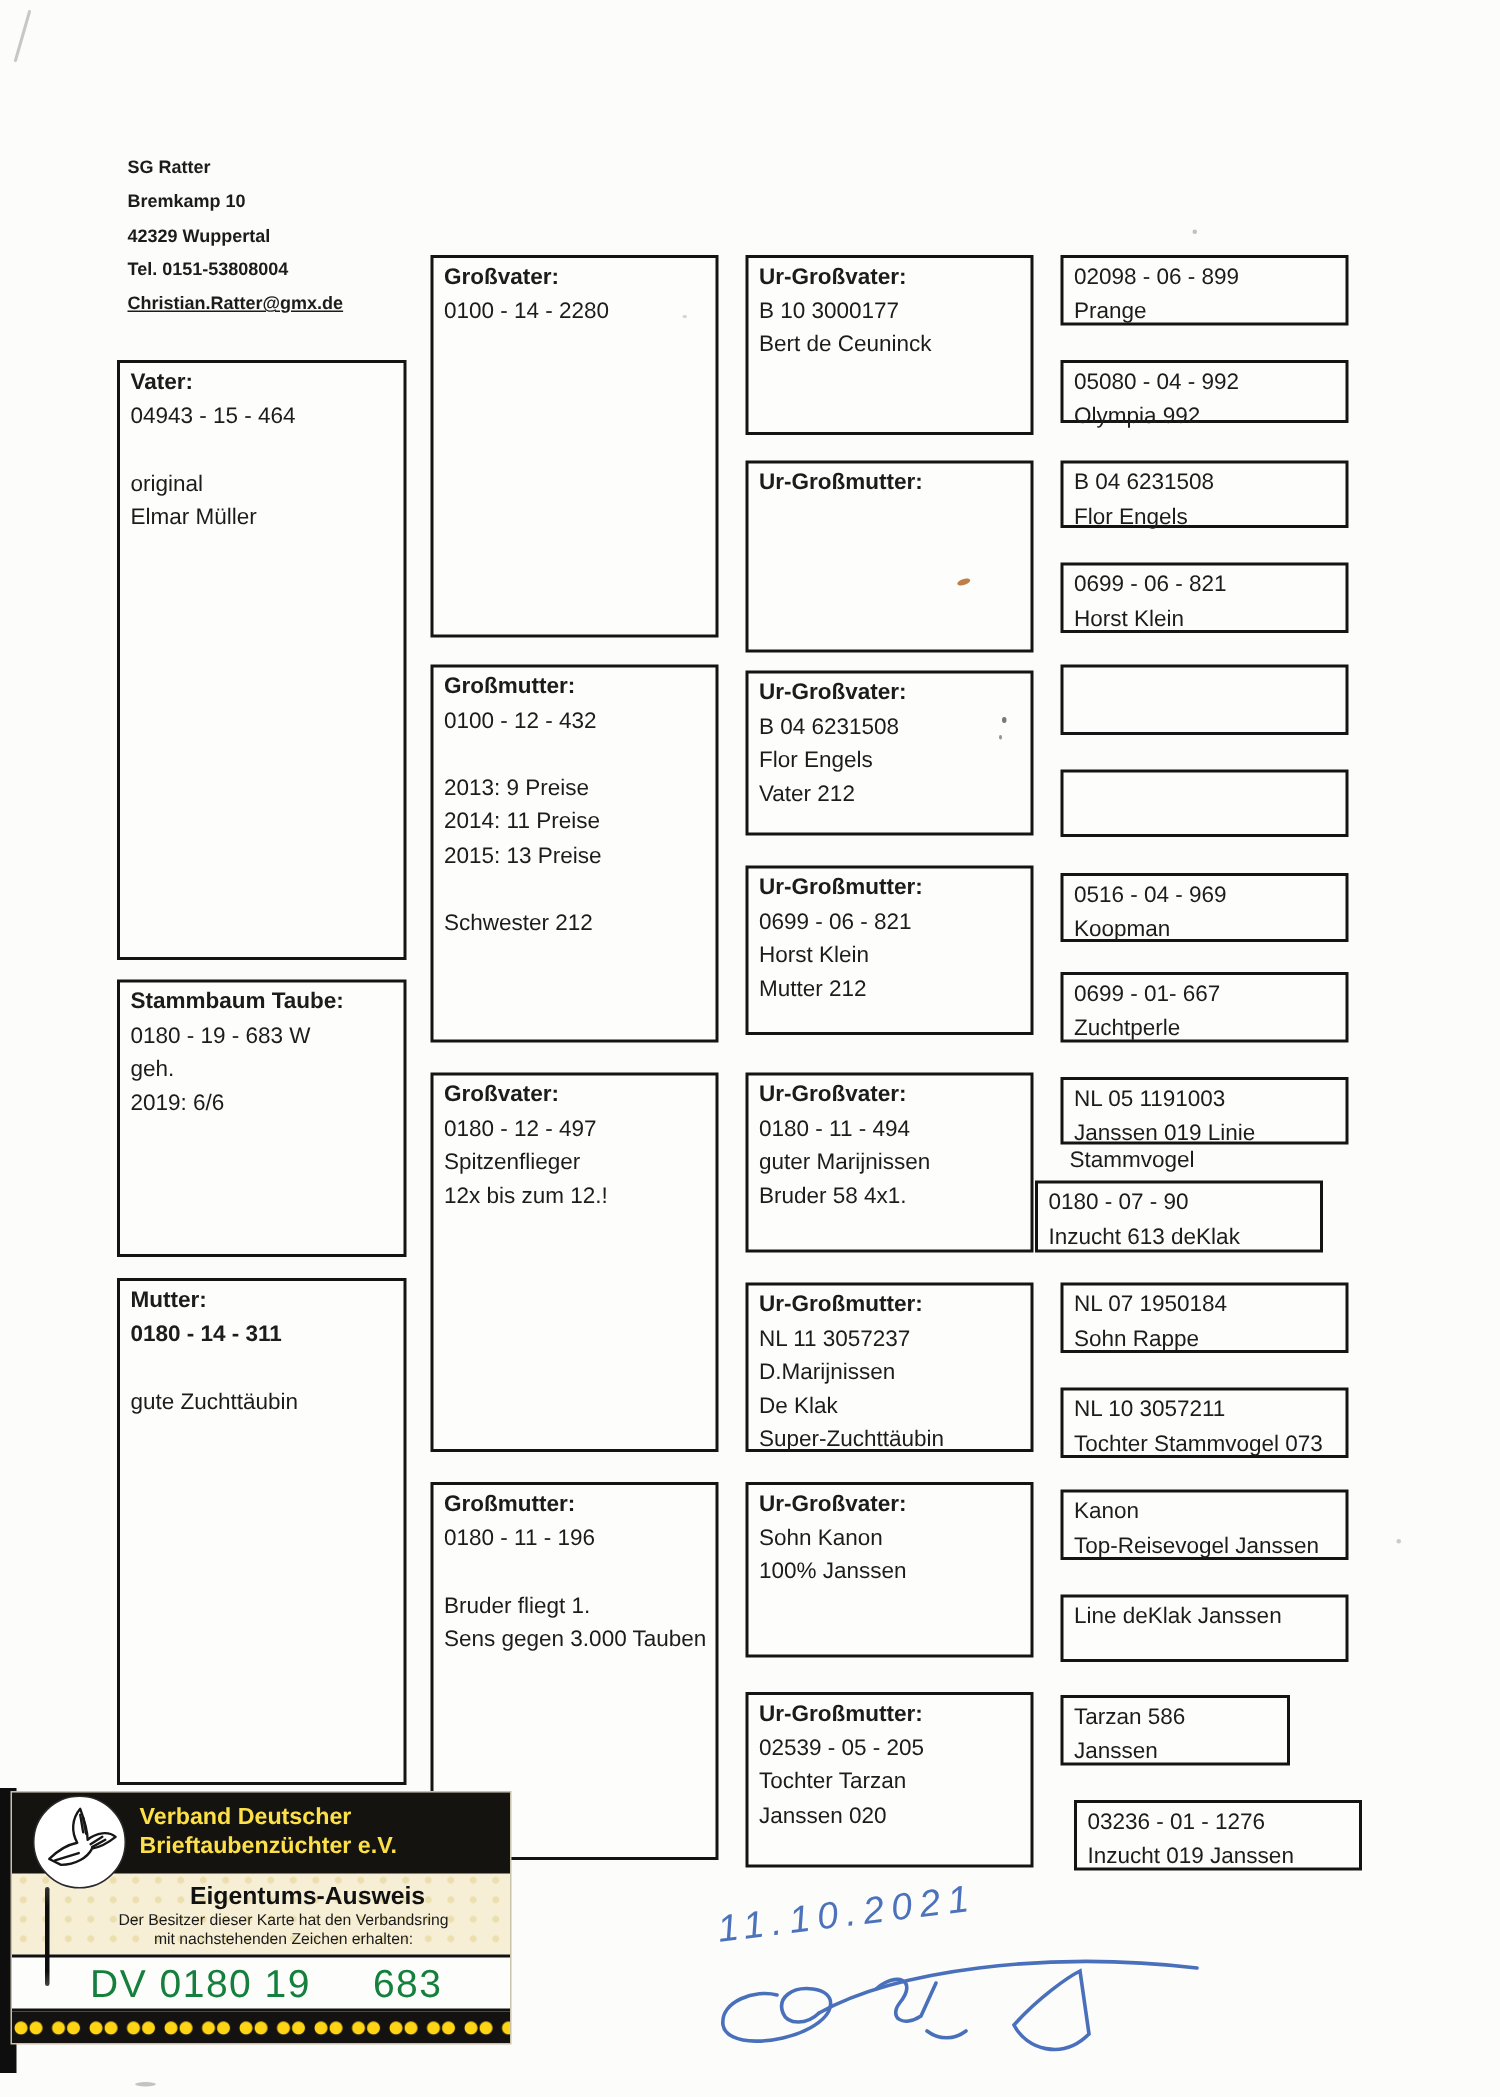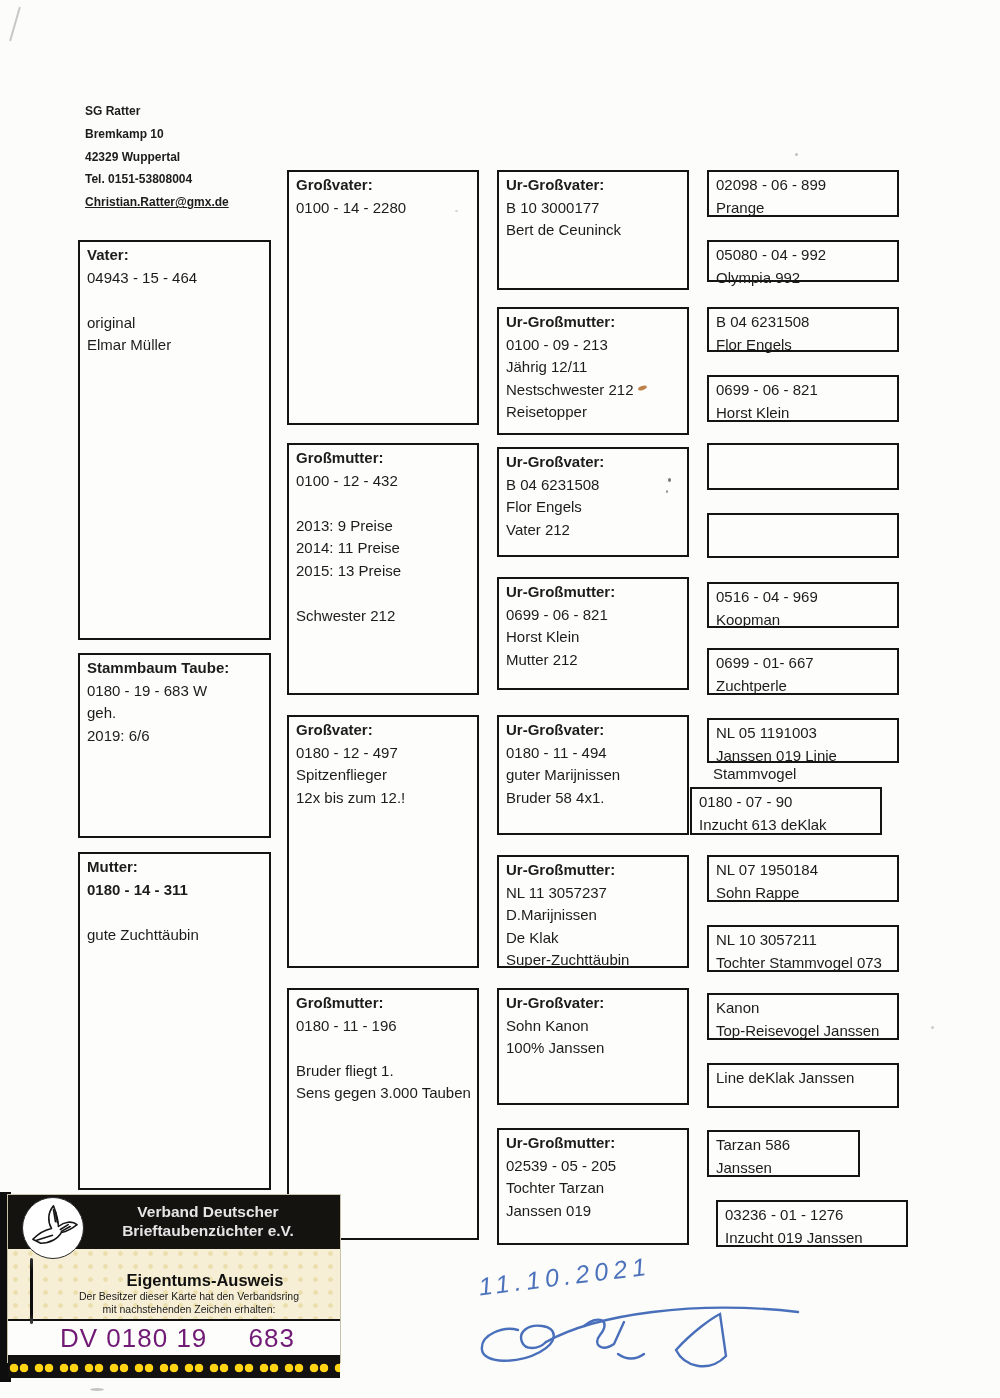--- a/index.html
+++ b/index.html
@@ -33,42 +33,42 @@
     background:#f6eed5;
     background-image:radial-gradient(circle,#ecdfae 2px,transparent 2.6px);
     background-size:15px 13px;
     box-shadow:0 0 0 1px #c9c2ab;
   }
   .sticker-header{
     position:absolute;left:0;top:0;width:100%;height:54px;background:#141310;
     box-sizing:border-box;
   }
   .sticker-header-text{
-    position:absolute;left:85px;top:7px;width:230px;text-align:center;
-    color:#e5e5e5;font-weight:700;font-size:15.5px;line-height:19px;
+    position:absolute;left:85px;top:7px;width:230px;
+    color:#fde047;font-weight:700;font-size:15.5px;line-height:19px;
   }
   .logo-circle{
     position:absolute;left:22px;top:1197px;width:62px;height:62px;border-radius:50%;
     background:#fff;border:1.5px solid #2a2a2a;z-index:3;box-sizing:border-box;
     overflow:hidden;
   }
   .sticker-body{position:absolute;left:0;top:54px;width:100%;}
   .card-title{
-    margin-top:22px;padding-left:62px;text-align:center;
+    margin-top:6px;padding-left:62px;text-align:center;
     font-weight:700;font-size:16.5px;color:#111;
   }
   .card-sub{
     padding-left:30px;text-align:center;font-size:10.5px;line-height:12.5px;color:#1a1a1a;
   }
   .ring-band{
     margin-top:4px;height:34px;background:#fdfdfb;
     border-top:2.5px solid #111;border-bottom:2.5px solid #111;
     display:flex;align-items:center;justify-content:space-between;
     padding:0 45px 0 52px;
-    font-size:26px;color:#701a75;letter-spacing:1px;
+    font-size:26px;color:#15803d;letter-spacing:1px;
   }
   .pattern-band{
     height:21px;background-color:#131210;
     background-image:
       radial-gradient(circle at 6px 11px,#ffd415 4px,transparent 4.6px),
       radial-gradient(circle at 16px 11px,#ffd415 4px,transparent 4.6px);
     background-size:25px 21px;
   }
   .pin-mark{
     position:absolute;left:30px;top:1258px;width:3px;height:66px;
@@ -162,26 +162,20 @@
 
 <div class="pbox" style="left:497px;top:170px;width:192px;height:120px">
   <div class="ptitle">Ur-Großvater:</div>
   <div class="plines">
       <div class="pline">B 10 3000177</div>
       <div class="pline">Bert de Ceuninck</div>
     </div>
 </div>
 <div class="pbox" style="left:497px;top:307px;width:192px;height:128px">
   <div class="ptitle">Ur-Großmutter:</div>
-  <div class="plines">
-      <div class="pline">0100 - 09 - 213</div>
-      <div class="pline">Jährig 12/11</div>
-      <div class="pline">Nestschwester 212</div>
-      <div class="pline">Reisetopper</div>
-    </div>
 </div>
 <div class="pbox" style="left:497px;top:447px;width:192px;height:110px">
   <div class="ptitle">Ur-Großvater:</div>
   <div class="plines">
       <div class="pline">B 04 6231508</div>
       <div class="pline">Flor Engels</div>
       <div class="pline">Vater 212</div>
     </div>
 </div>
 <div class="pbox" style="left:497px;top:577px;width:192px;height:113px">
@@ -214,21 +208,21 @@
   <div class="plines">
       <div class="pline">Sohn Kanon</div>
       <div class="pline">100% Janssen</div>
     </div>
 </div>
 <div class="pbox" style="left:497px;top:1128px;width:192px;height:117px">
   <div class="ptitle">Ur-Großmutter:</div>
   <div class="plines">
       <div class="pline">02539 - 05 - 205</div>
       <div class="pline">Tochter Tarzan</div>
-      <div class="pline">Janssen 019</div>
+      <div class="pline">Janssen 020</div>
     </div>
 </div>
 
 <div class="pbox" style="left:707px;top:170px;width:192px;height:47px">
   <div class="plines">
       <div class="pline">02098 - 06 - 899</div>
       <div class="pline">Prange</div>
     </div>
 </div>
 <div class="pbox" style="left:707px;top:240px;width:192px;height:42px">

